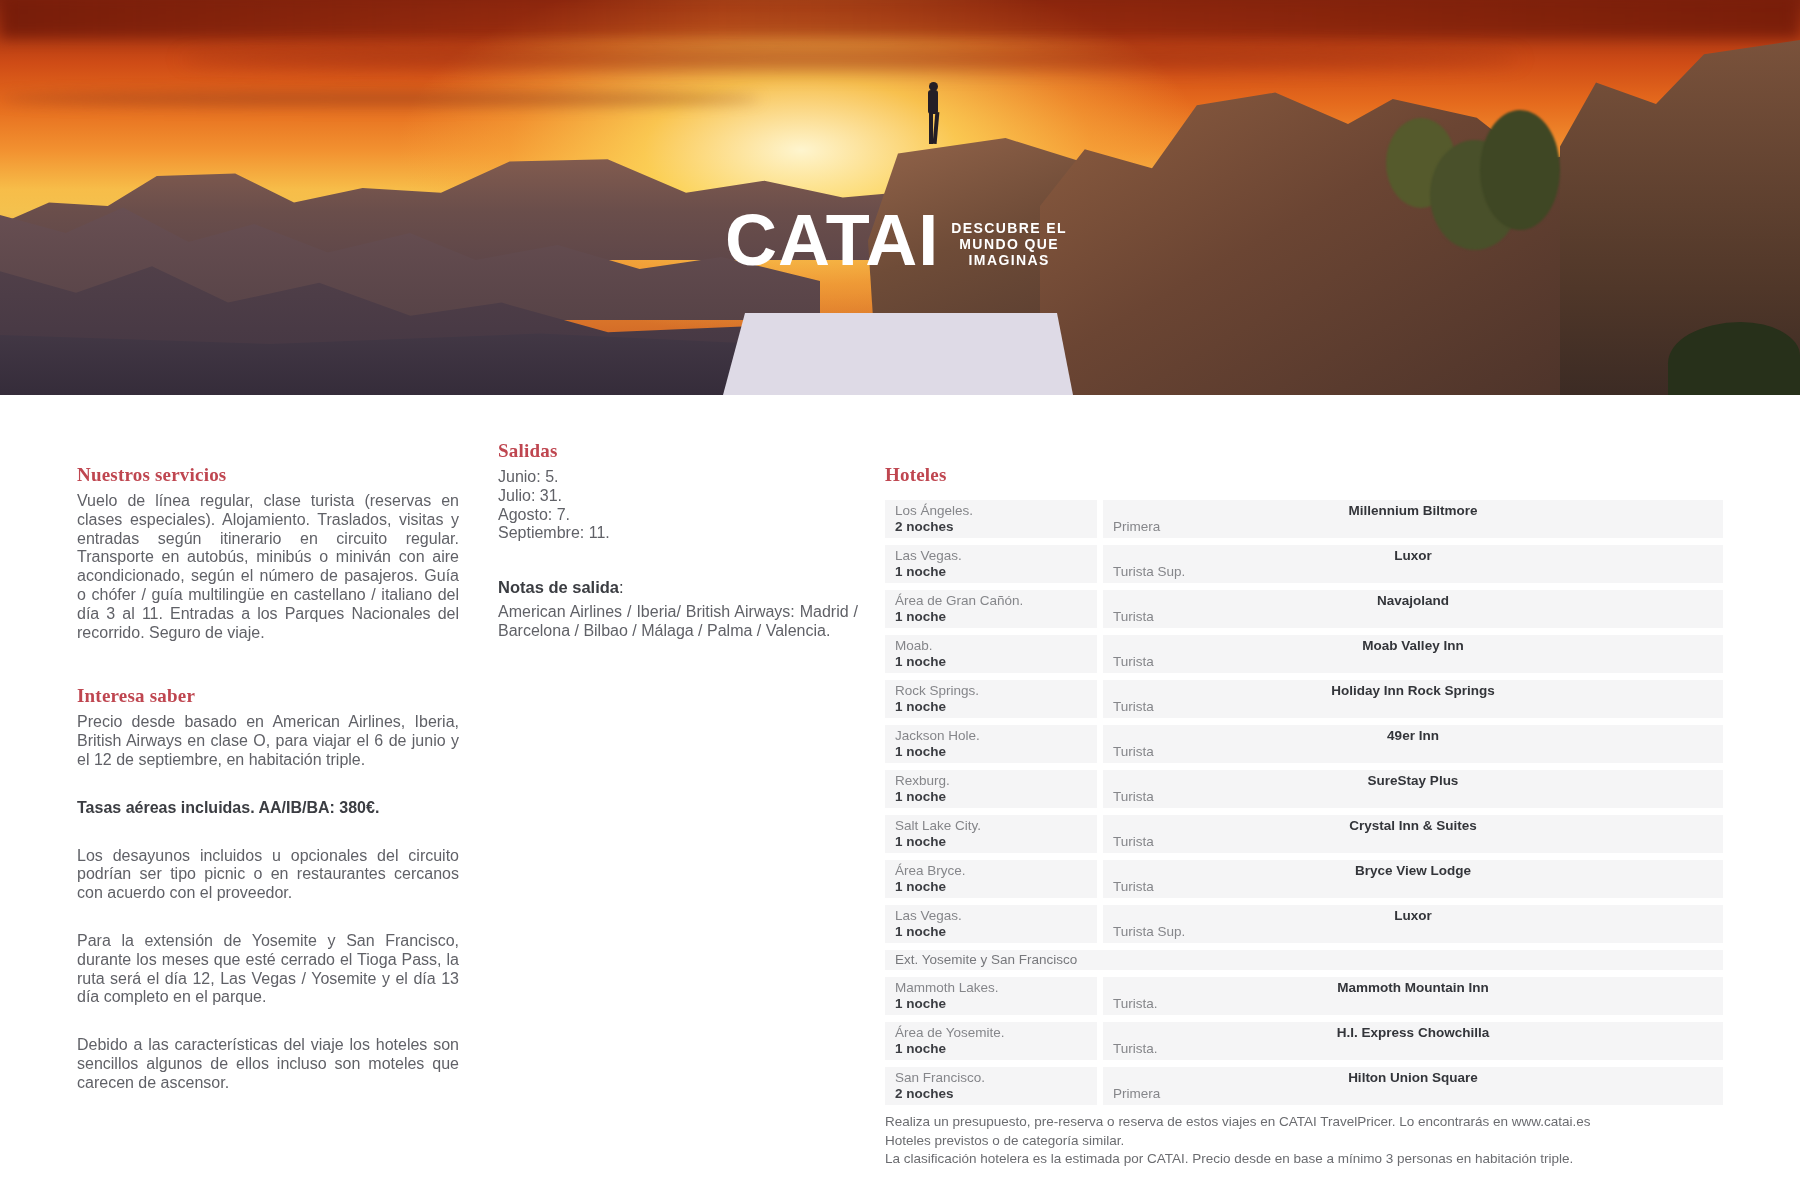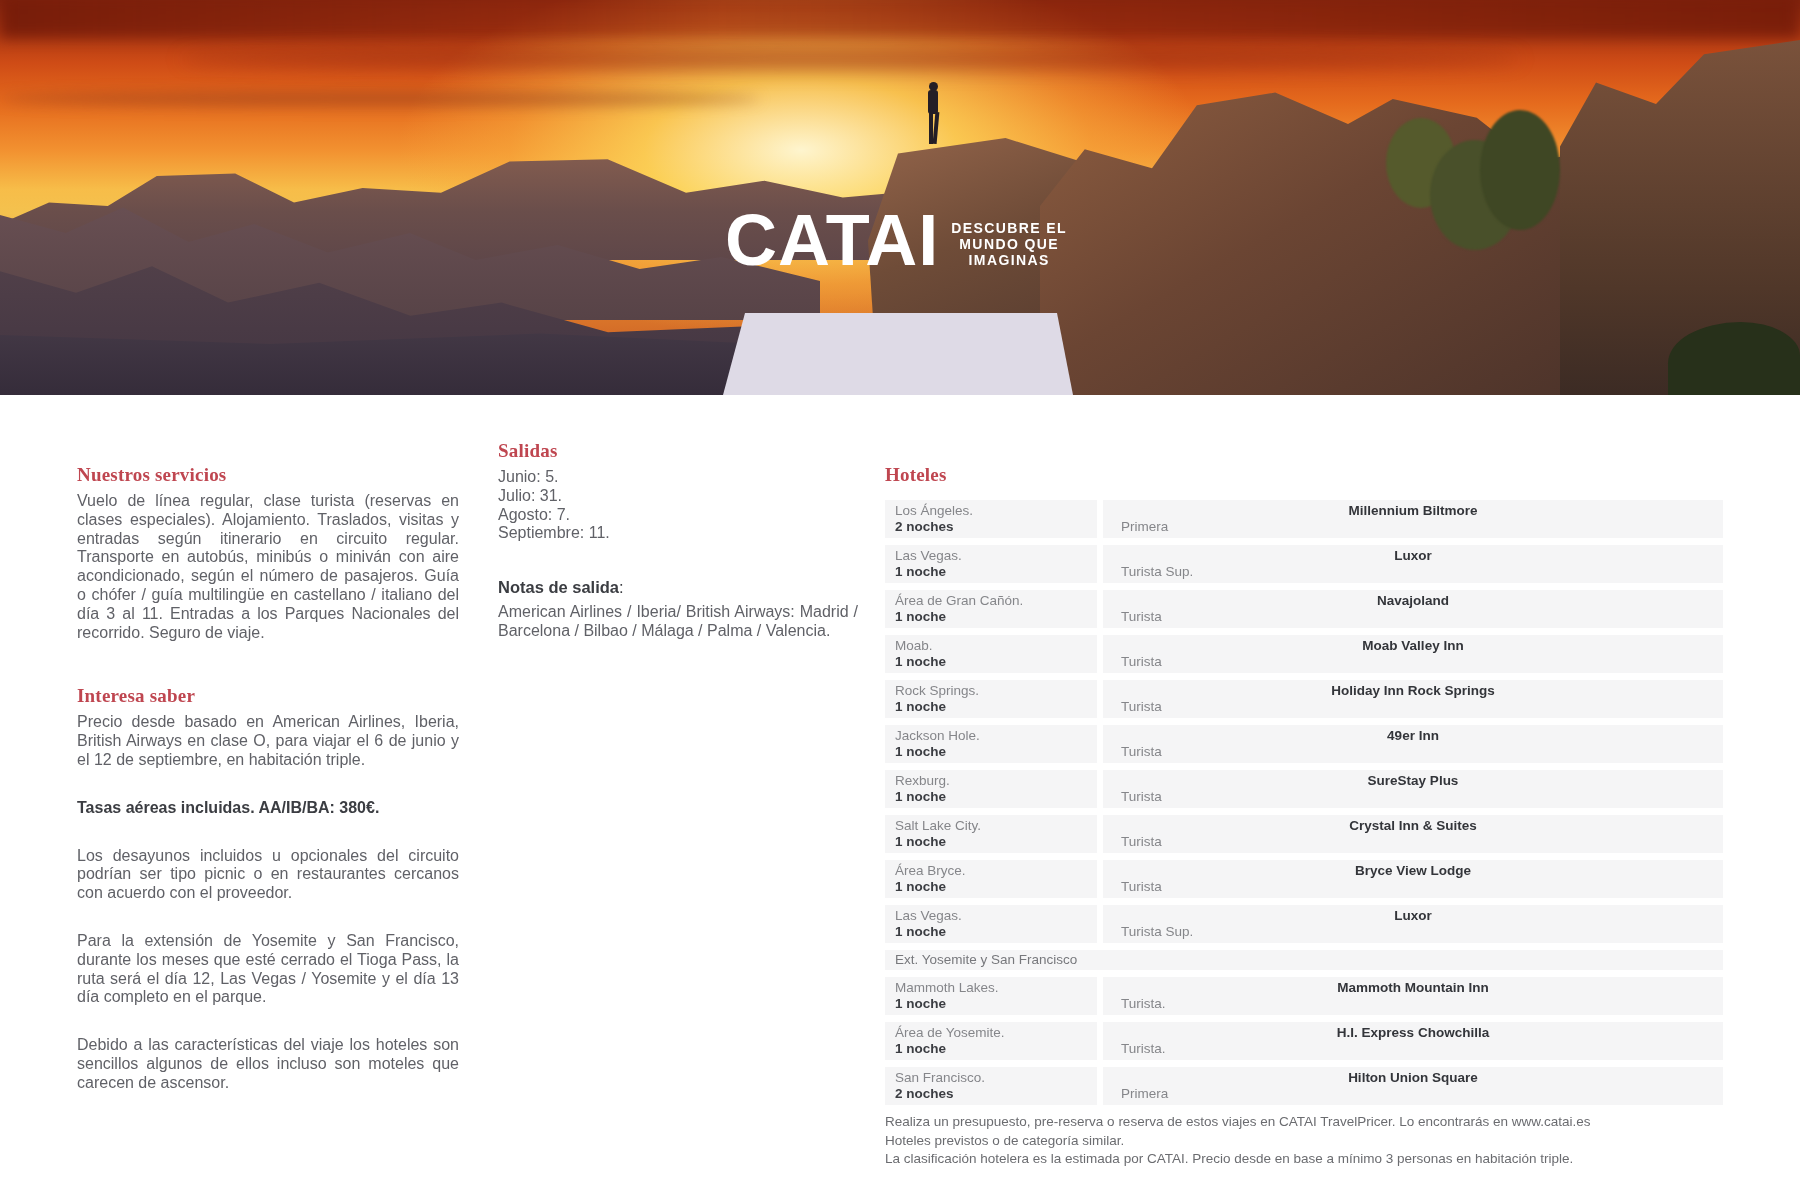--- a/index.html
+++ b/index.html
@@ -87,21 +87,21 @@
   h4.dark-h .colon { font-weight:400; }
 
   
   .htable { margin-top:14px; }
   .hrow { display:flex; gap:6px; margin-bottom:7px; }
   .cell-left  { width:212px; background:#f5f5f6; padding:3px 10px 3px; }
   .cell-right { flex:1; background:#f5f5f6; padding:3px 10px 3px; }
   .city  { color:#85868a; font-size:13.5px; line-height:16px; }
   .nights{ color:#3b3d42; font-size:13.5px; line-height:16px; font-weight:700; }
   .hname { color:#33353a; font-size:13.5px; line-height:16px; font-weight:700;text-align:center; }
-  .hcat  { color:#85868a; font-size:13.5px; line-height:16px;margin-left:8px; }
+  .hcat  { color:#85868a; font-size:13.5px; line-height:16px; }
   .band  { background:#f5f5f6; color:#77787c; font-size:13.5px; line-height:16px;
     padding:2px 10px; margin-bottom:7px; }
   .footnotes { margin-top:8px; color:#6b6c70; font-size:13.5px; line-height:18.5px; }
 </style>
 </head>
 <body>
 
 <div class="hero">
   <div class="layer sky"></div>
   <div class="layer sun-glow"></div>

